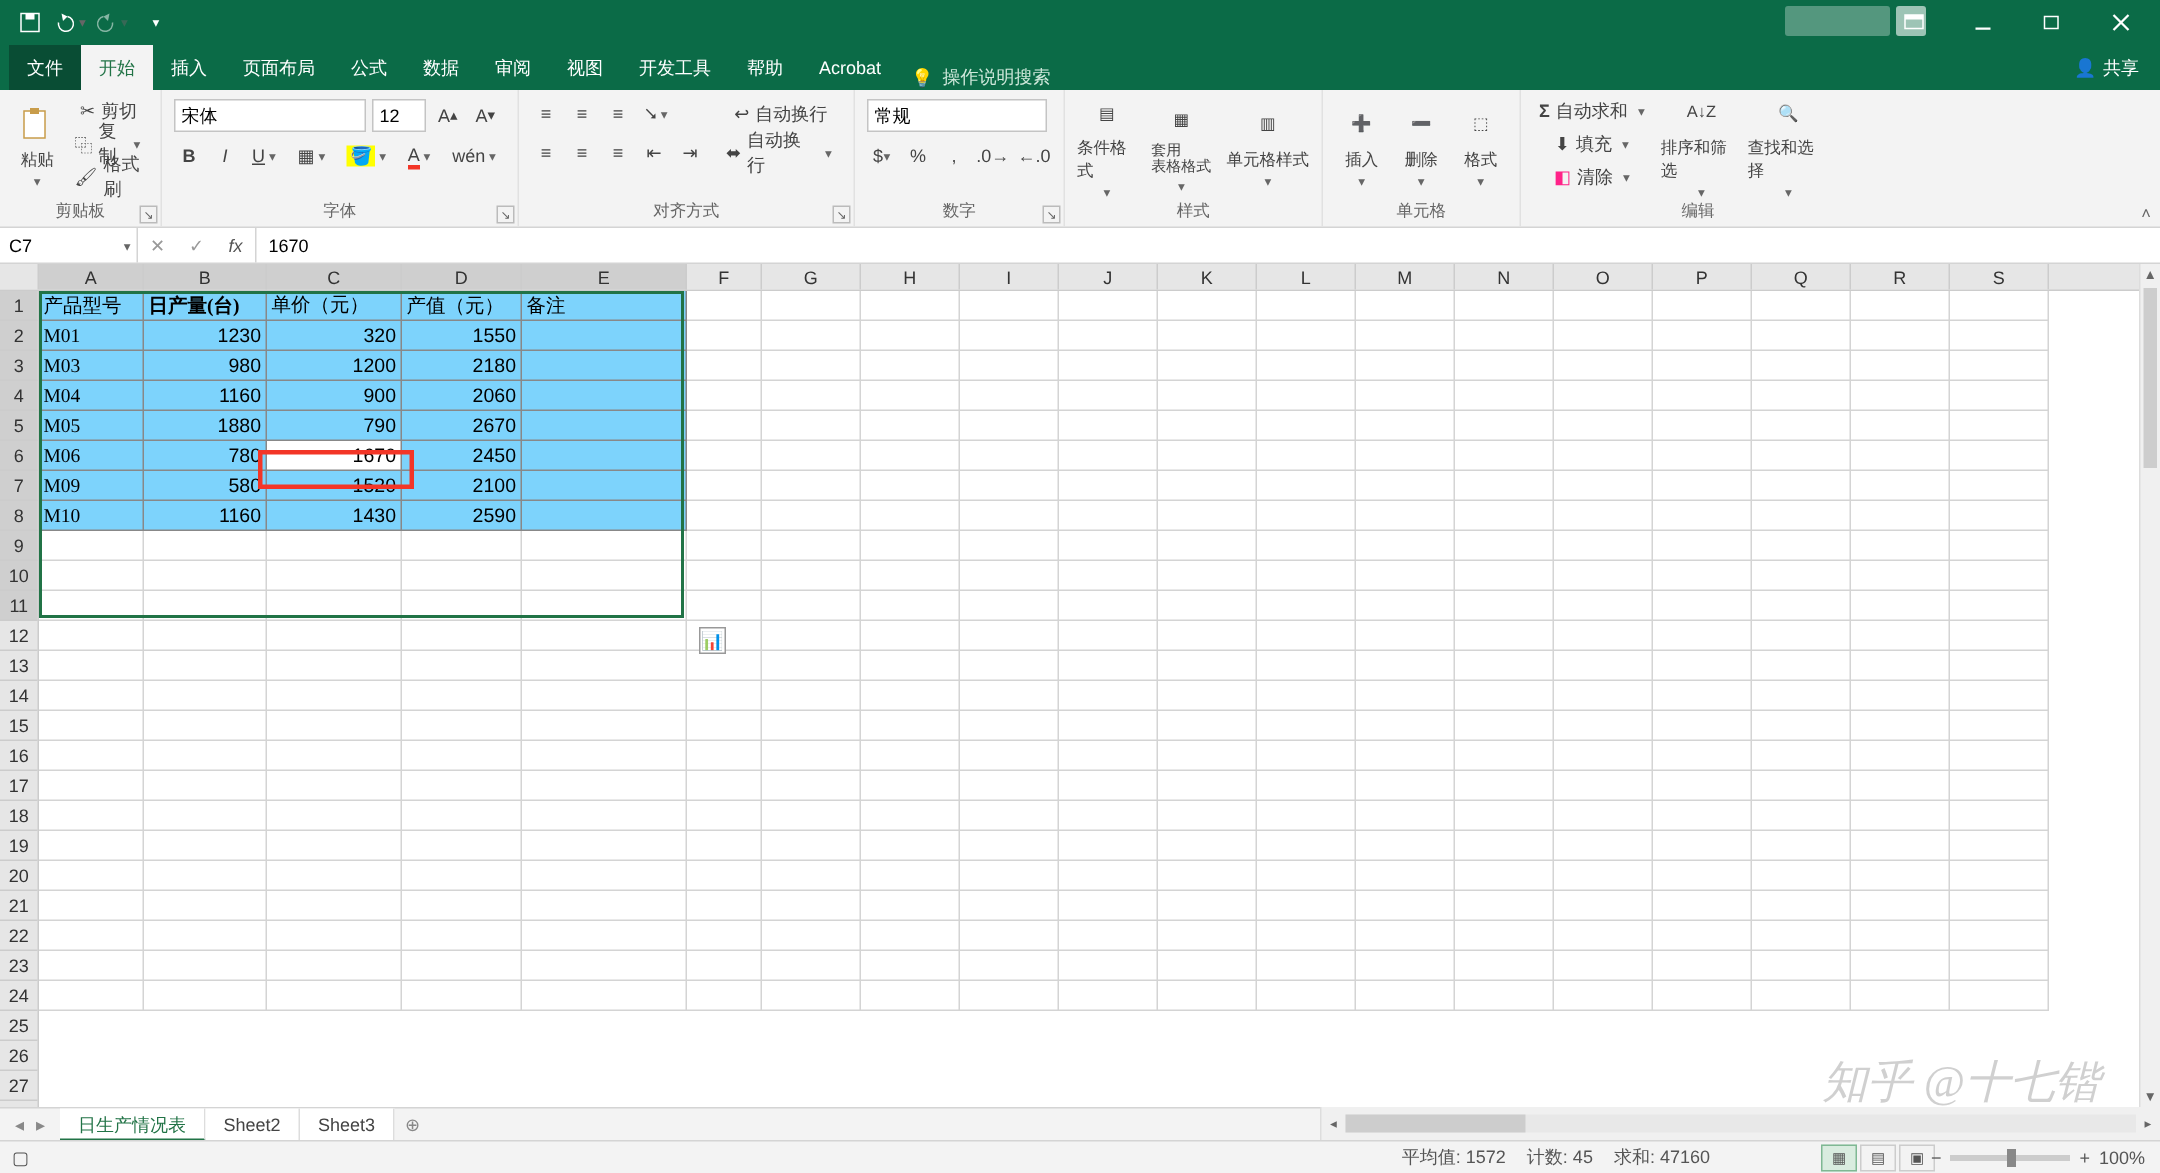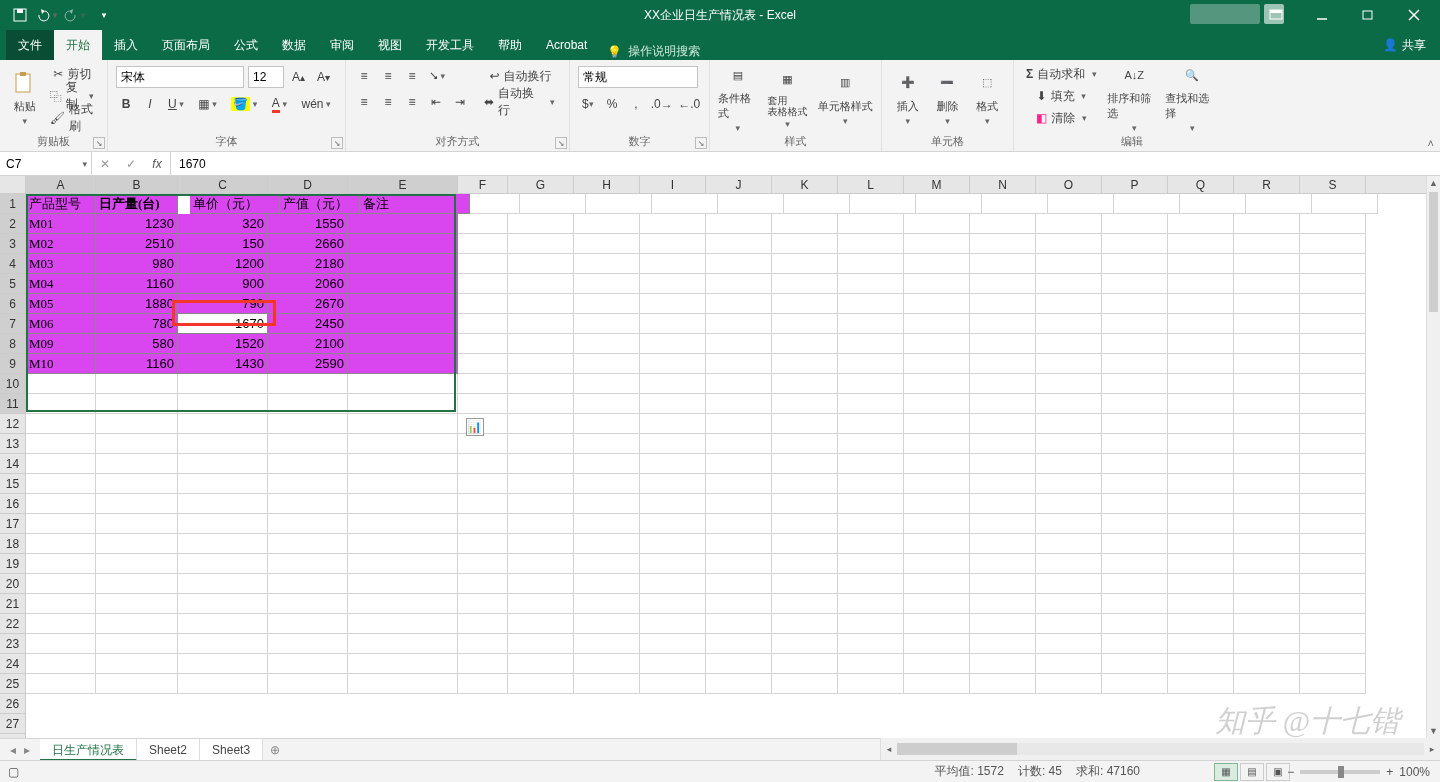--- a/index.html
+++ b/index.html
@@ -44,21 +44,21 @@
 .colhdr { position:absolute; left:0; right:14px; top:0; height:18px; display:flex; background:#e6e6e6; border-bottom:1px solid #ccc;}
 .corner { width:26px; border-right:1px solid #ccc; background:#e6e6e6;}
 .ch { border-right:1px solid #ccc; text-align:center; font-size:12px; color:#333; line-height:18px; background:#e6e6e6; flex:0 0 auto;}
 .ch.sel { background:#cfcfcf;}
 .rowhdrs { position:absolute; left:0; top:18px; bottom:0; width:26px; background:#e6e6e6; border-right:1px solid #ccc;}
 .rh { height:20px; border-bottom:1px solid #ccc; text-align:center; font-size:12px; color:#333; line-height:20px;}
 .rh.sel { background:#cfcfcf;}
 .cells { position:absolute; left:26px; right:14px; top:18px; bottom:0;}
 .crow { height:20px; display:flex;}
 .cell { border-right:1px solid #d4d4d4; border-bottom:1px solid #d4d4d4; height:20px; line-height:19px; padding:0 3px; font-size:13px; overflow:hidden; white-space:nowrap; flex:0 0 auto; background:#fff;}
-.cell.selrange { background:#d946ef;}
+.cell.selrange { background:#7dd3fc;}
 .cell.tblborder { border-right:1px solid #888; border-bottom:1px solid #888;}
 .cell.r { text-align:right;}
 .cell.active { background:#fff !important;}
 .redframe { position:absolute; border:3px solid #f33627; pointer-events:none;}
 .green-outline { position:absolute; border:2px solid #217346; pointer-events:none;}
 .smarttag { position:absolute; width:18px; height:18px; border:1px solid #999; background:#fff; display:flex; align-items:center; justify-content:center;}
 .vscroll { position:absolute; right:0; top:0; bottom:0; width:14px; background:#f0f0f0; border-left:1px solid #ddd;}
 .vscroll .up, .vscroll .down { height:14px; text-align:center; font-size:9px; color:#666; line-height:14px;}
 .vscroll .thumb { position:absolute; left:2px; right:2px; top:16px; height:120px; background:#cdcdcd;}
 
@@ -105,21 +105,20 @@
         <svg width="14" height="14" viewBox="0 0 14 14">
           <path d="M5 3 A5 5 0 1 0 11 7" fill="none" stroke="#fff"></path>
           <path d="M9 1 L5 3 L8 6 Z" fill="#fff"></path>
         </svg>
         <span class="dd">▾</span>
       </div>
     <div class="btn">
         <span style="font-size:9px">▾</span>
       </div>
   </div>
-  <div class="title">XX企业日生产情况表  -  Excel</div>
   <div class="user-area"></div>
   <div class="user-img"></div>
   <div class="winctrl">
     <div class="btn">
         <svg width="14" height="12">
           <rect x="1" y="1" width="12" height="9" fill="none" stroke="#fff"></rect>
           <rect x="1" y="1" width="12" height="3" fill="#fff"></rect>
         </svg>
       </div>
     <div class="btn">
@@ -422,21 +421,21 @@
       <div class="rh">23</div>
       <div class="rh">24</div>
       <div class="rh">25</div>
       <div class="rh">26</div>
       <div class="rh">27</div>
     </div>
   <div class="cells" id="cellarea">
       <div class="crow">
         <div class="cell selrange tblborder" style="width: 70px; font-family: SimSun;">产品型号</div>
         <div class="cell selrange tblborder" style="width: 82px; font-family: SimSun; font-weight: bold;">日产量(台)</div>
-        <div class="cell selrange tblborder" style="width: 90px; font-family: Liberation Sans, sans-serif; margin-left: 12px;">单价（元）</div>
+        <div class="cell selrange tblborder" style="width: 90px; font-family: Liberation Mono, monospace;">单价（元）</div>
         <div class="cell selrange tblborder" style="width: 80px; font-family: SimSun;">产值（元）</div>
         <div class="cell selrange tblborder" style="width: 110px; font-family: SimSun;">备注</div>
         <div class="cell" style="width: 50px;"></div>
         <div class="cell" style="width: 66px;"></div>
         <div class="cell" style="width: 66px;"></div>
         <div class="cell" style="width: 66px;"></div>
         <div class="cell" style="width: 66px;"></div>
         <div class="cell" style="width: 66px;"></div>
         <div class="cell" style="width: 66px;"></div>
         <div class="cell" style="width: 66px;"></div>
@@ -445,41 +444,20 @@
         <div class="cell" style="width: 66px;"></div>
         <div class="cell" style="width: 66px;"></div>
         <div class="cell" style="width: 66px;"></div>
         <div class="cell" style="width: 66px;"></div>
       </div>
       <div class="crow">
         <div class="cell selrange tblborder" style="width: 70px; font-family: &quot;Times New Roman&quot;, SimSun;">M01</div>
         <div class="cell selrange tblborder r" style="width: 82px;">1230</div>
         <div class="cell selrange tblborder r" style="width: 90px;">320</div>
         <div class="cell selrange tblborder r" style="width: 80px;">1550</div>
-        <div class="cell selrange tblborder" style="width: 110px;"></div>
-        <div class="cell" style="width: 50px;"></div>
-        <div class="cell" style="width: 66px;"></div>
-        <div class="cell" style="width: 66px;"></div>
-        <div class="cell" style="width: 66px;"></div>
-        <div class="cell" style="width: 66px;"></div>
-        <div class="cell" style="width: 66px;"></div>
-        <div class="cell" style="width: 66px;"></div>
-        <div class="cell" style="width: 66px;"></div>
-        <div class="cell" style="width: 66px;"></div>
-        <div class="cell" style="width: 66px;"></div>
-        <div class="cell" style="width: 66px;"></div>
-        <div class="cell" style="width: 66px;"></div>
-        <div class="cell" style="width: 66px;"></div>
-        <div class="cell" style="width: 66px;"></div>
-      </div>
-      <div class="crow">
-        <div class="cell selrange tblborder" style="width: 70px; font-family: &quot;Times New Roman&quot;, SimSun;">M02</div>
-        <div class="cell selrange tblborder r" style="width: 82px;">2510</div>
-        <div class="cell selrange tblborder r" style="width: 90px;">150</div>
-        <div class="cell selrange tblborder r" style="width: 80px;">2660</div>
         <div class="cell selrange tblborder" style="width: 110px;"></div>
         <div class="cell" style="width: 50px;"></div>
         <div class="cell" style="width: 66px;"></div>
         <div class="cell" style="width: 66px;"></div>
         <div class="cell" style="width: 66px;"></div>
         <div class="cell" style="width: 66px;"></div>
         <div class="cell" style="width: 66px;"></div>
         <div class="cell" style="width: 66px;"></div>
         <div class="cell" style="width: 66px;"></div>
         <div class="cell" style="width: 66px;"></div>

